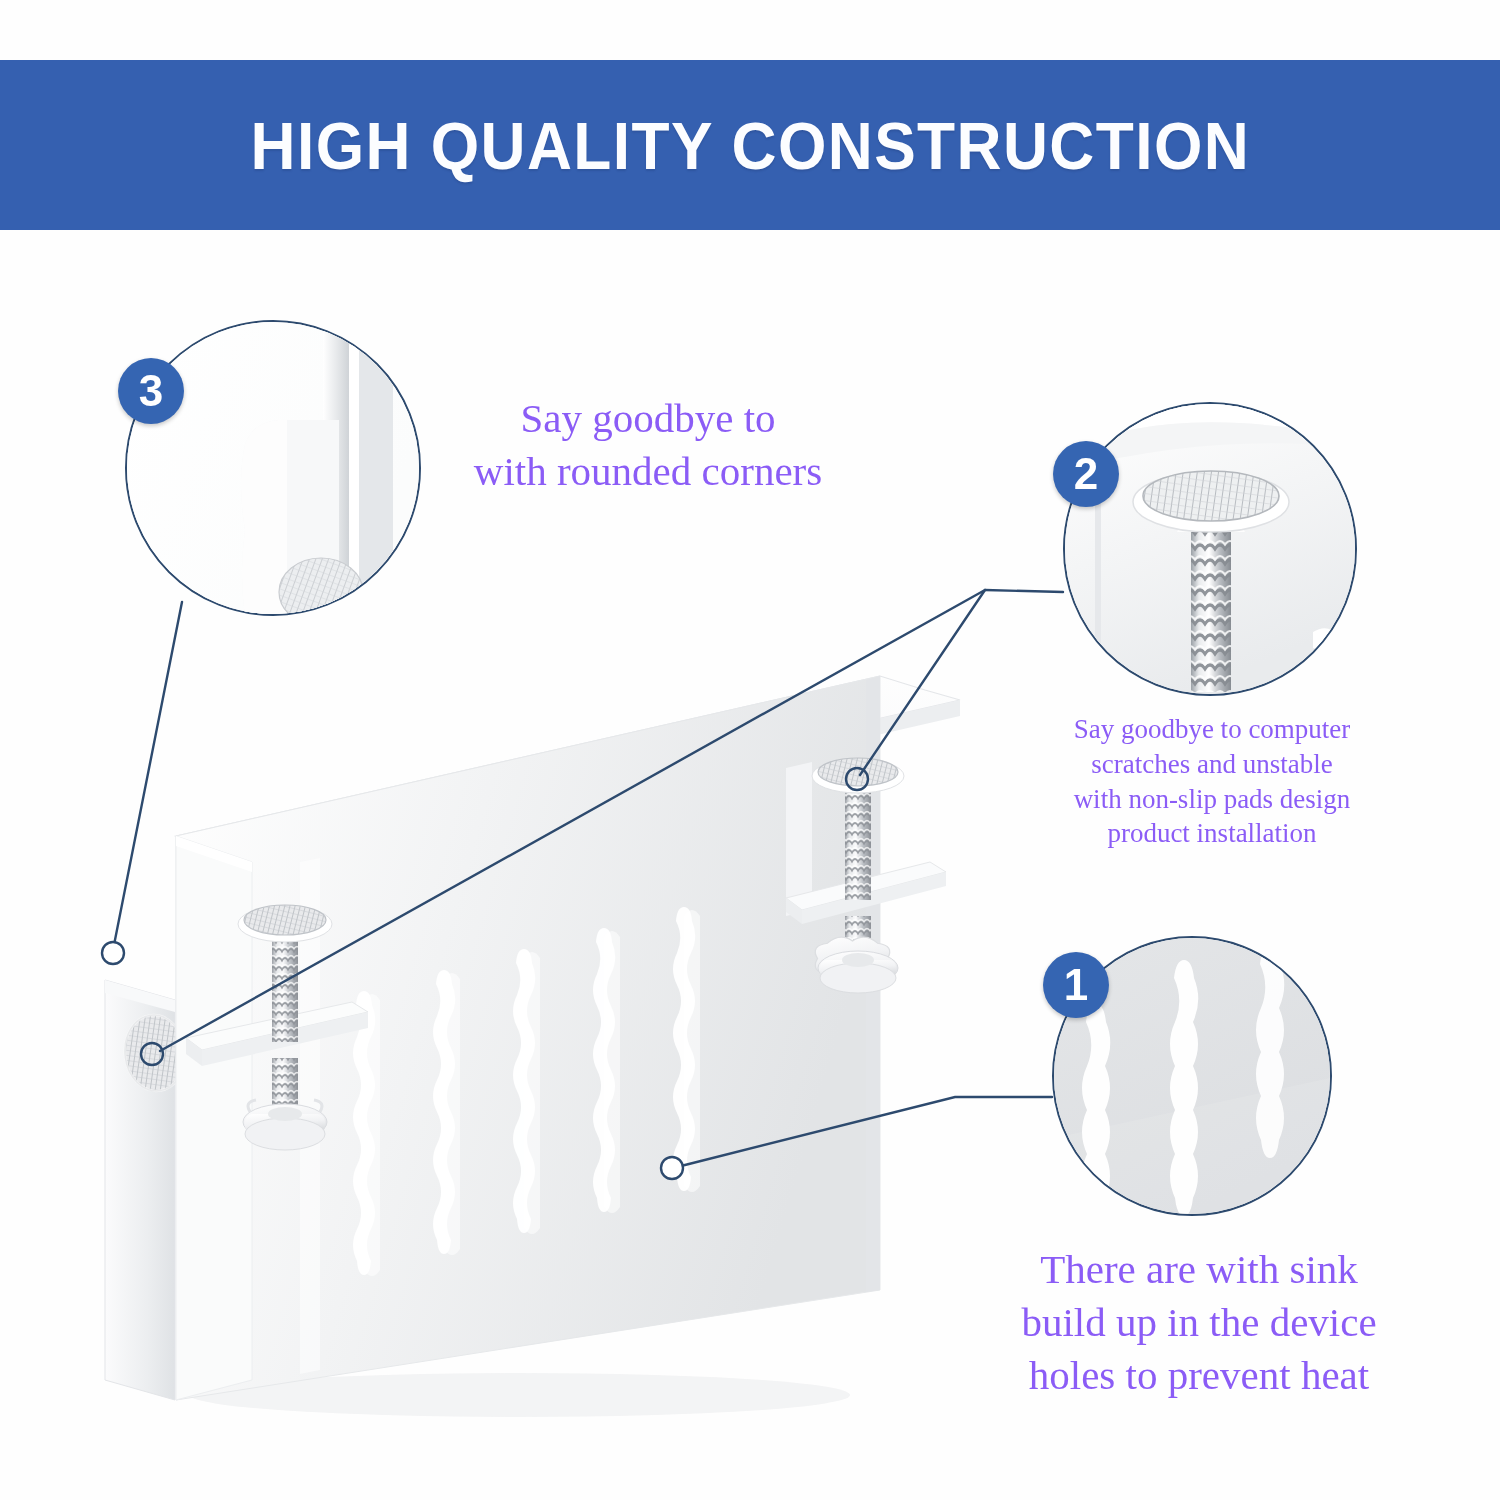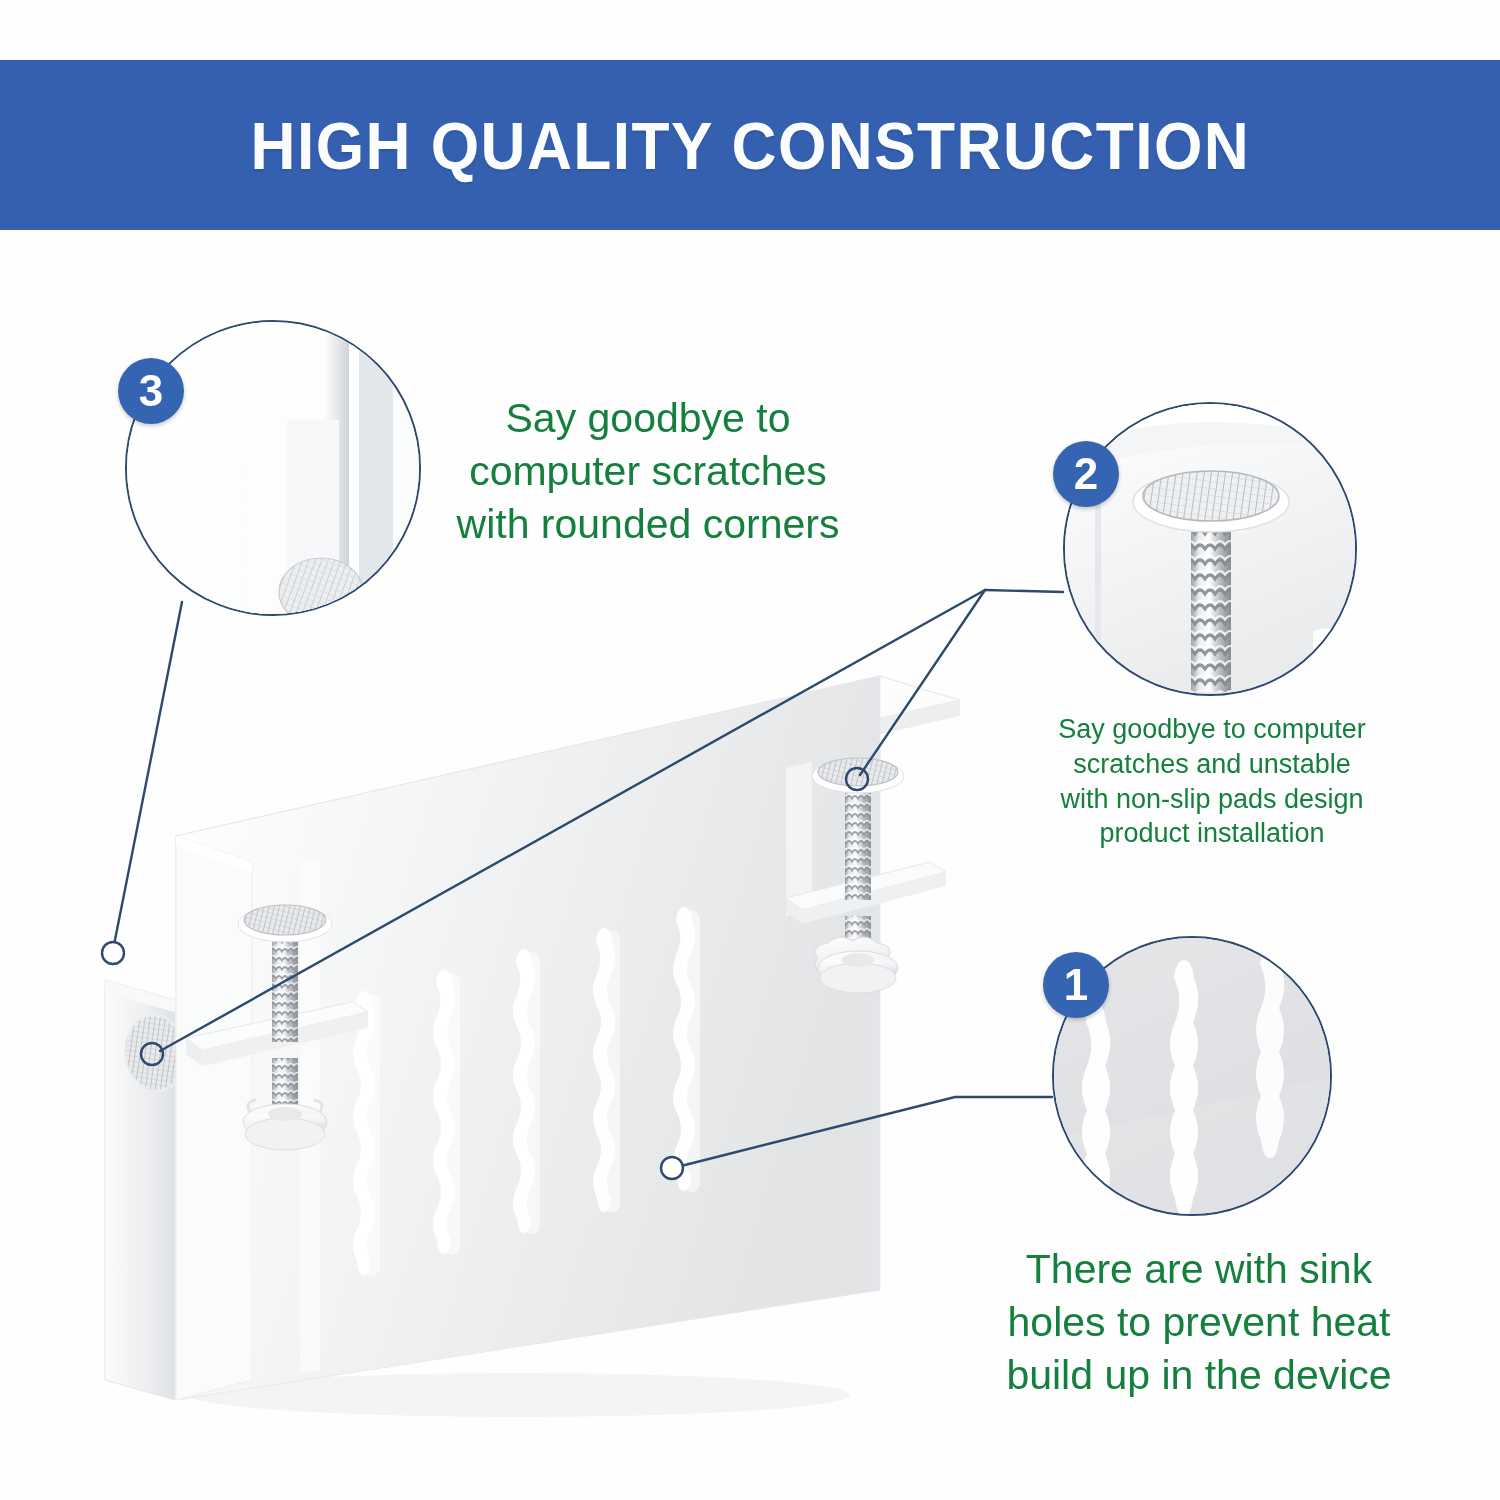--- a/index.html
+++ b/index.html
@@ -16,22 +16,22 @@
 
   
   .callout-circle{position:absolute;border-radius:50%;border:2.5px solid #2d4a6e;
         overflow:hidden;background:#ffffff;}
   .badge{position:absolute;border-radius:50%;background:#3565b2;color:#fff;
         display:flex;align-items:center;justify-content:center;
         font-weight:700;font-size:44px;line-height:1;z-index:6;
         box-shadow:0 2px 4px rgba(0,0,0,.22);font-family:"Liberation Sans",sans-serif;}
 
   
-  .callout-text{position:absolute;color:#15803d;text-align:center;
-        font-family:Liberation Sans, sans-serif;font-weight:400;}
+  .callout-text{position:absolute;color:#8b5cf6;text-align:center;
+        font-family:Liberation Serif, serif;font-weight:400;}
   .callout-text .ln{display:block;white-space:nowrap;}
 
   
   #leaders,#product{position:absolute;left:0;top:0;width:1500px;height:1500px;}
   #leaders{z-index:5;pointer-events:none;}
   #product{z-index:2;}
 
   
   .zoomwrap{position:absolute;left:0;top:0;width:100%;height:100%;}
 </style>
@@ -238,21 +238,20 @@
       <path d="M118 122 q8 -22 34 -24 h60 v196 h-94 q-6 -40 0 -86 q-8 -48 0 -86 Z" fill="#f7f8f9"></path>
       <path d="M118 122 q8 -22 34 -24 h8 v196 h-42 q-6 -40 0 -86 q-8 -48 0 -86 Z" fill="#fdfdfd"></path>
 
       <ellipse cx="194" cy="270" rx="42" ry="34" fill="url(#c3pad)" stroke="#c9ccd0" stroke-width="1.2"></ellipse>
     </svg>
   </div>
   <div class="badge" style="left:118px;top:358px;width:66px;height:66px;">3</div>
 
   <div class="callout-text" style="left:430px;top:392px;width:436px;font-size:41px;line-height:1.29;">
     <span class="ln">Say goodbye to</span>
-    <span class="ln">computer scratches</span>
     <span class="ln">with rounded corners</span>
   </div>
 
   <div class="callout-circle" style="left:1063px;top:402px;width:290px;height:290px;">
     <svg class="zoomwrap" viewBox="0 0 290 290">
       <defs>
         <linearGradient id="c2bg" x1="0" y1="0" x2="0.4" y2="1">
           <stop offset="0" stop-color="#ffffff"></stop>
             <stop offset="1" stop-color="#e9ebed"></stop>
         </linearGradient>
@@ -320,22 +319,22 @@
                  q-10 -22 0 -44 q-10 -22 0 -44 q-10 -22 0 -44 q9 -22 -1 -44 q2 -18 10 -18 q8 0 10 18 Z" opacity=".9"></path>
       </g>
 
       <path d="M0 200 L276 140 L276 276 L0 276 Z" fill="#ffffff" opacity=".1"></path>
     </svg>
   </div>
   <div class="badge" style="left:1043px;top:952px;width:66px;height:66px;">1</div>
 
   <div class="callout-text" style="left:960px;top:1243px;width:478px;font-size:41px;line-height:1.29;">
     <span class="ln">There are with sink</span>
+    <span class="ln">build up in the device</span>
     <span class="ln">holes to prevent heat</span>
-    <span class="ln">build up in the device</span>
   </div>
 
   <svg id="leaders" viewBox="0 0 1500 1500">
     <g stroke="#2d4a6e" stroke-width="2.4" fill="none" stroke-linecap="round">
 
       <path d="M182 602 L113 950"></path>
       <circle cx="113" cy="953" r="11" fill="#ffffff"></circle>
 
       <path d="M1063 592 L985 590"></path>
       <path d="M985 590 L860 775"></path>

